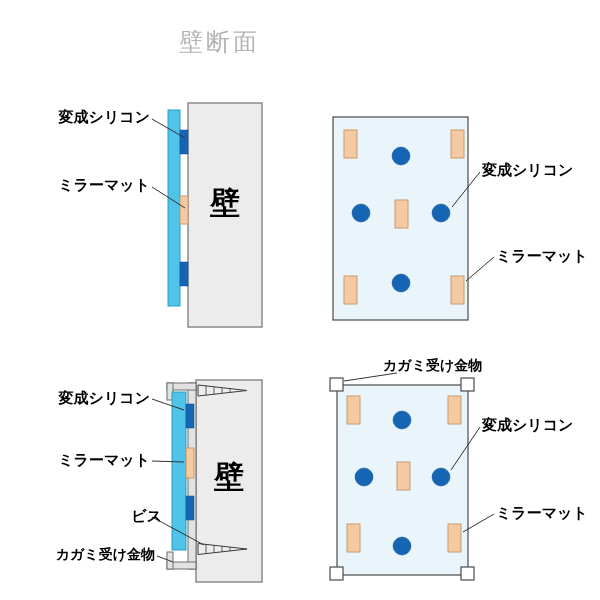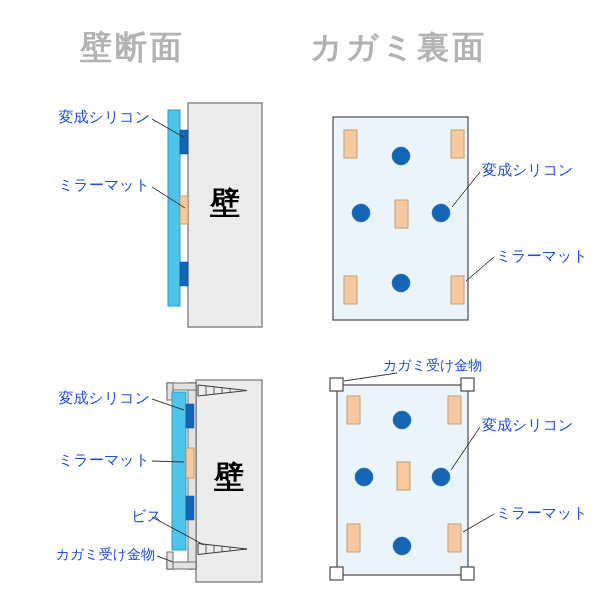--- a/index.html
+++ b/index.html
@@ -6,30 +6,30 @@
   html,body { background:#ffffff; }
   body {
     width:600px; height:600px;
     font-family:"Liberation Sans", sans-serif;
     position:relative;
   }
   .canvas { position:relative; width:600px; height:600px; background:#fff; overflow:hidden; }
   .canvas > svg { position:absolute; left:0; top:0; }
 
   .hdr {
-    position:absolute; font-size:32px; font-weight:bold;
-    color:var(--header-text,#b3b3b3); text-align:left; letter-spacing:3px;
+    position:absolute; font-size:24px; font-weight:normal;
+    color:var(--header-text,#b3b3b3); text-align:right; letter-spacing:3px;
     width:180px;
   }
   .hdr-left  { left:80px;  top:26px; }
   .hdr-right { left:310px; top:26px; }
 
   .lbl {
-    position:absolute; font-size:15px; color:#1d4ed8;
-    line-height:1.2; white-space:nowrap;
+    position:absolute; font-size:15px; color:#000000;
+    line-height:1.2; white-space:nowrap;font-weight:bold;
   }
   .lbl.right { width:120px; text-align:right; }
   .lbl.small { font-size:14px; }
 
   .wall-txt {
     position:absolute; font-size:30px; font-weight:bold; color:#000;
     text-align:center; line-height:1;
   }
 
   
@@ -125,21 +125,20 @@
       <rect class="clip" x="461" y="378" width="13" height="13"></rect>
       <rect class="clip" x="330" y="567" width="13" height="13"></rect>
       <rect class="clip" x="461" y="567" width="13" height="13"></rect>
       <line class="leader" x1="397" y1="373" x2="344" y2="381"></line>
       <line class="leader" x1="480" y1="427" x2="451" y2="470"></line>
       <line class="leader" x1="494" y1="514" x2="463" y2="532"></line>
     </g>
   </svg>
 
   <div class="hdr hdr-left">壁断面</div>
-  <div class="hdr hdr-right">カガミ裏面</div>
 
   <div class="lbl right" style="left:30px; top:108px;">変成シリコン</div>
   <div class="lbl right" style="left:30px; top:176px;">ミラーマット</div>
   <div class="wall-txt" style="left:188px; top:188px; width:74px;">壁</div>
 
   <div class="lbl" style="left:482px; top:161px;">変成シリコン</div>
   <div class="lbl" style="left:496px; top:247px;">ミラーマット</div>
 
   <div class="lbl right" style="left:30px; top:389px;">変成シリコン</div>
   <div class="lbl right" style="left:30px; top:451px;">ミラーマット</div>

